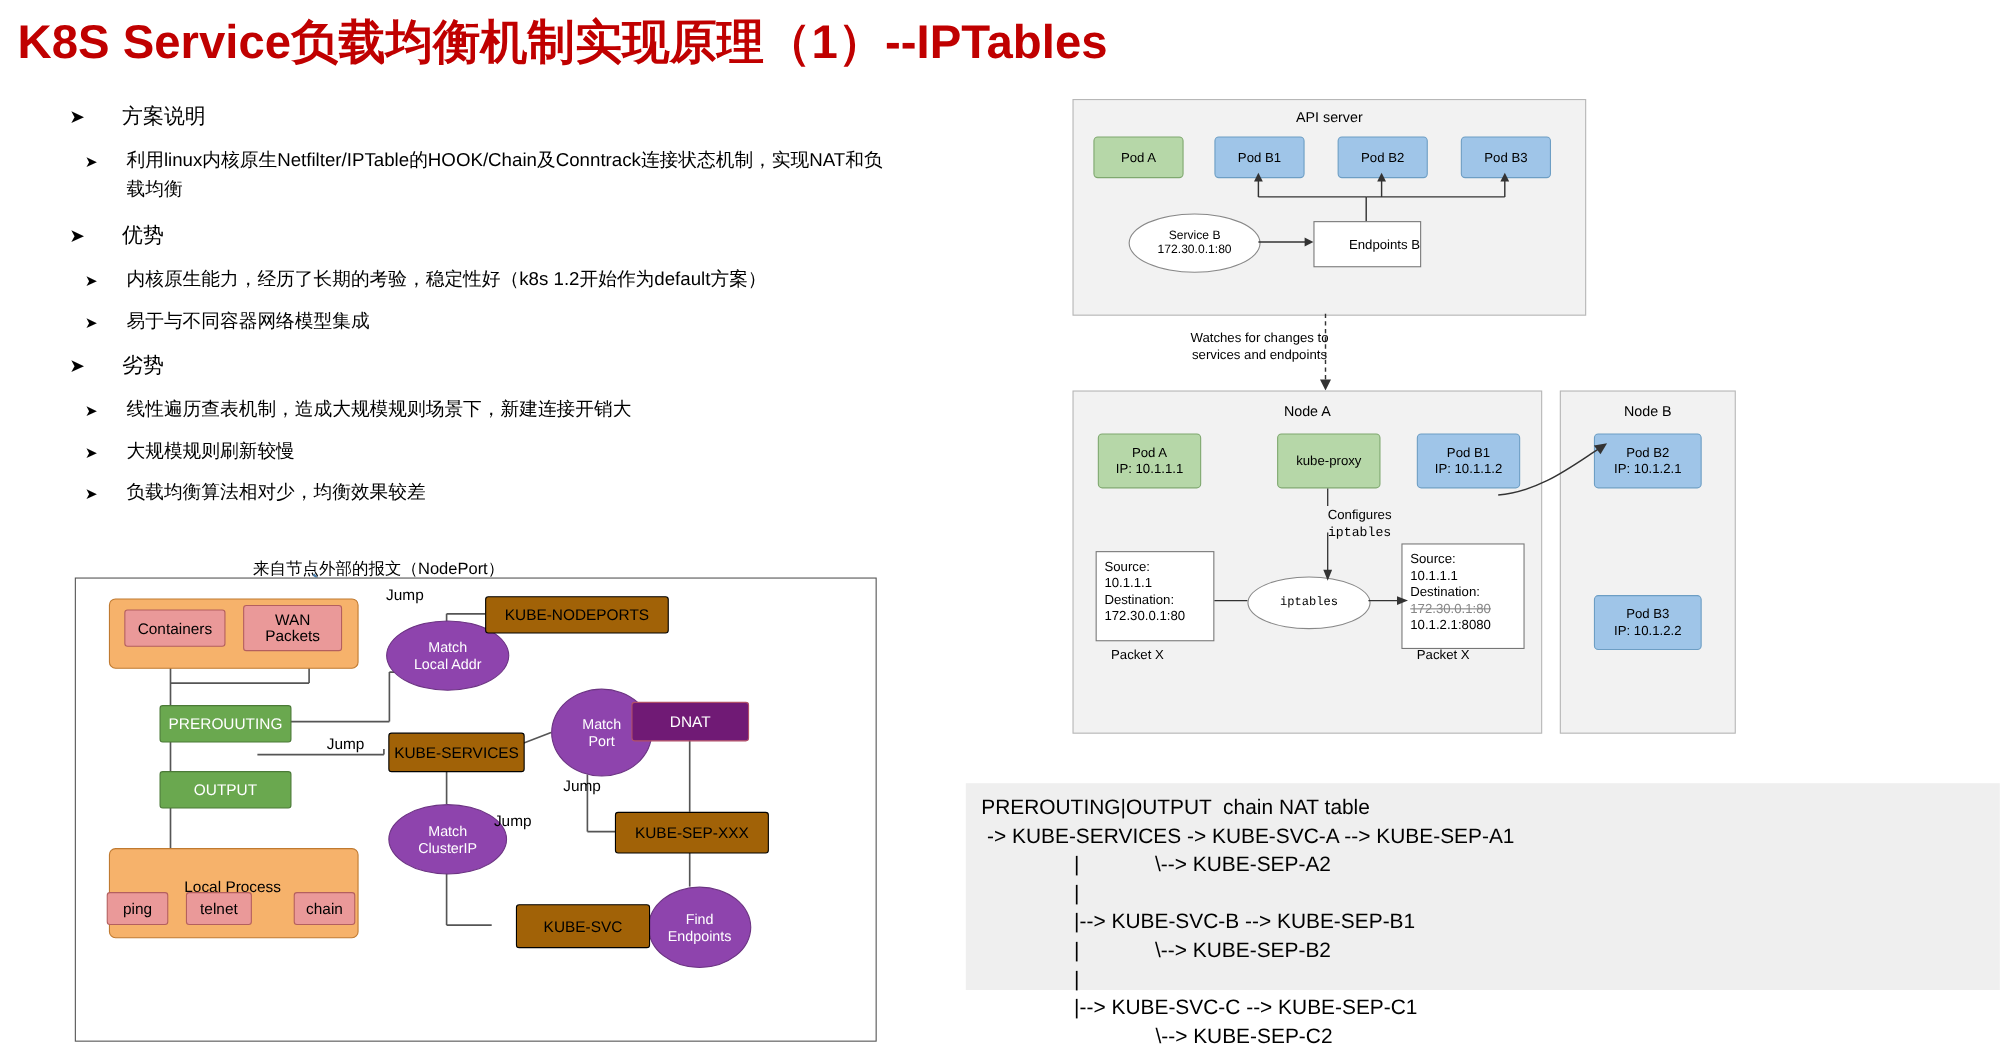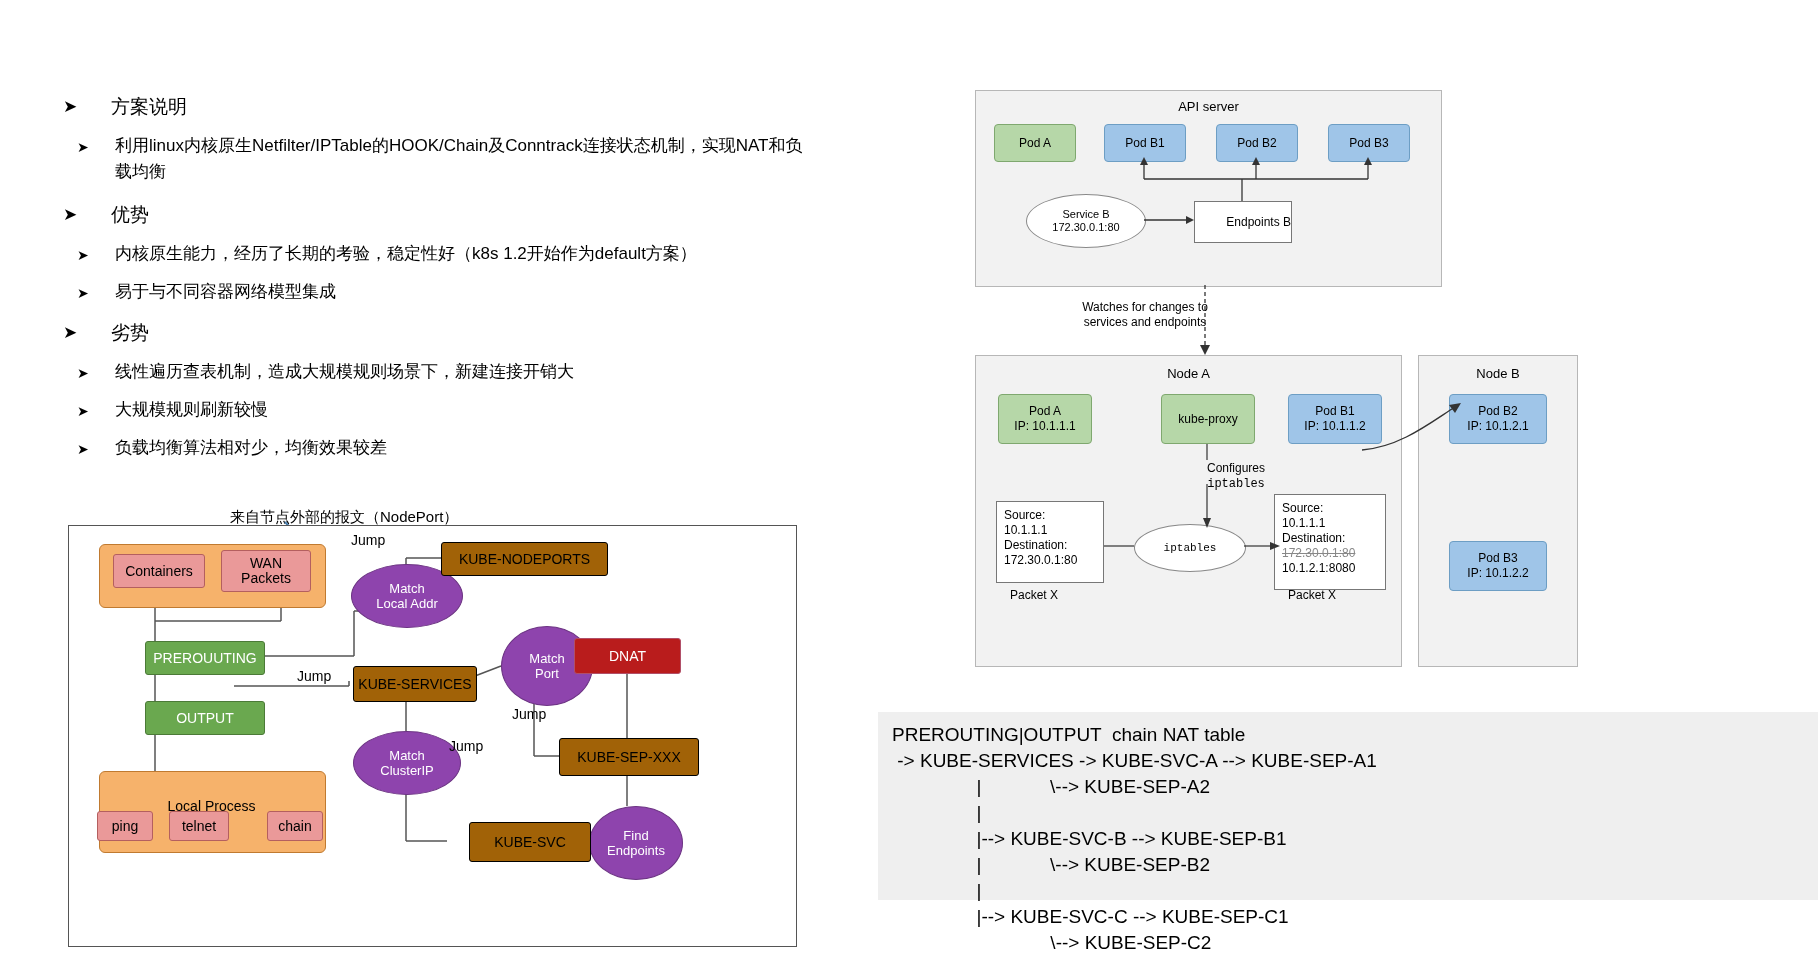--- a/index.html
+++ b/index.html
@@ -36,21 +36,21 @@
   .diagA-cap{
     position:absolute;left:230px;top:508px;font-size:15px;color:#000;white-space:nowrap;
   }
   .orange{position:absolute;background:#f6b26b;border:1px solid #c07a30;border-radius:6px;}
   .redbox{position:absolute;background:#ea9999;border:1px solid #b45f5f;border-radius:3px;
     display:flex;align-items:center;justify-content:center;text-align:center;font-size:14px;line-height:15px;}
   .greenbox{position:absolute;background:#6aa84f;border:1px solid #4b7a37;border-radius:3px;color:#fff;
     display:flex;align-items:center;justify-content:center;text-align:center;font-size:14px;}
   .bluebox{position:absolute;background:#a16207;border:1px solid #000000;border-radius:3px;color:#000;
     display:flex;align-items:center;justify-content:center;text-align:center;font-size:14px;}
-  .pinkbox{position:absolute;background:#b91c1c;border:1px solid #b14f68;border-radius:3px;color:#fff;
+  .pinkbox{position:absolute;background:#701a75;border:1px solid #b14f68;border-radius:3px;color:#fff;
     display:flex;align-items:center;justify-content:center;text-align:center;font-size:14px;}
   .ellipse{position:absolute;background:#8e44ad;border:1px solid #6c3483;border-radius:50%;color:#fff;
     display:flex;align-items:center;justify-content:center;text-align:center;font-size:13px;line-height:15px;}
   .jlbl{position:absolute;font-size:14px;color:#000;}
 
   
   .diagB{position:absolute;left:975px;top:90px;width:465px;height:195px;background:#f2f2f2;border:1px solid #b7b7b7;}
   .diagB-title{position:absolute;left:0;top:8px;width:465px;text-align:center;font-size:13px;}
   .podbox{position:absolute;border-radius:4px;display:flex;align-items:center;justify-content:center;font-size:12px;}
   .pod-green{background:#b6d7a8;border:1px solid #7fa86f;}
@@ -79,20 +79,21 @@
     padding:10px 0 0 14px;box-sizing:border-box;
     white-space:pre;
     font-family:"Liberation Sans","DejaVu Sans",sans-serif;
   }
 </style>
 </head>
 <body>
 
 <div class="page">
 
+  <div class="title">K8S Service负载均衡机制实现原理（1）--IPTables</div>
 
   <div class="bullets">
 
     <div class="b1">
       <span class="mk">➤</span>
       <span>方案说明</span>
     </div>
     <div class="b2" style="width:700px;">
       <span class="mk">➤</span>
       <span class="cont">利用linux内核原生Netfilter/IPTable的HOOK/Chain及Conntrack连接状态机制，实现NAT和负载均衡</span>

